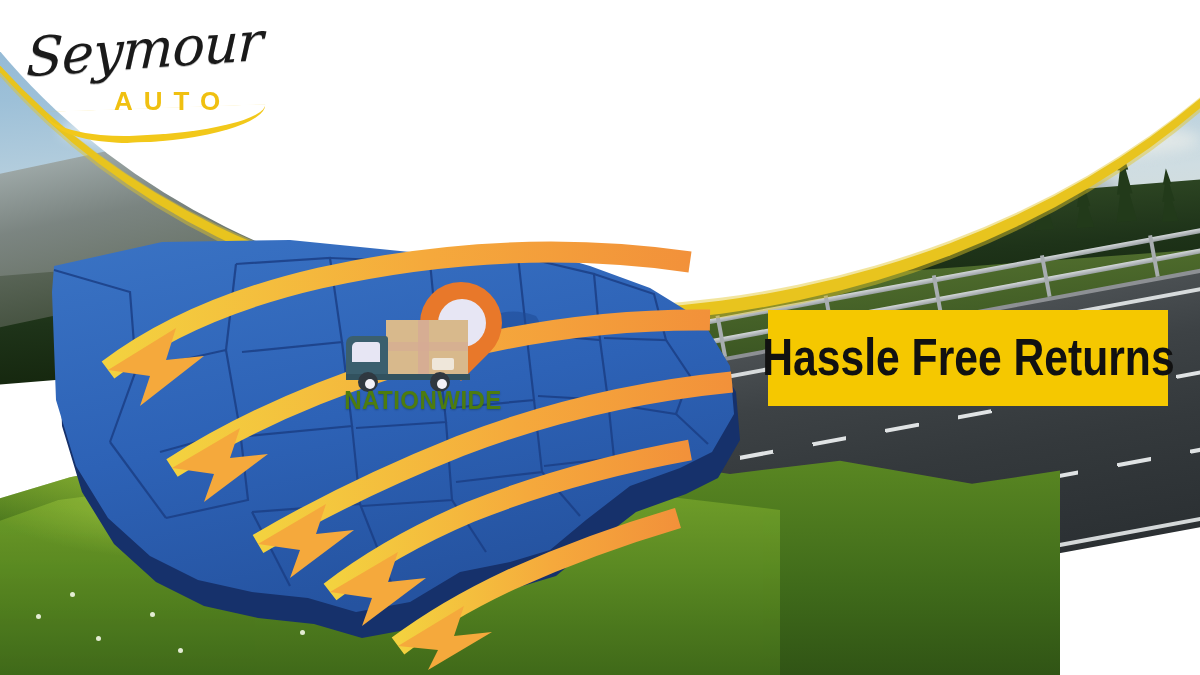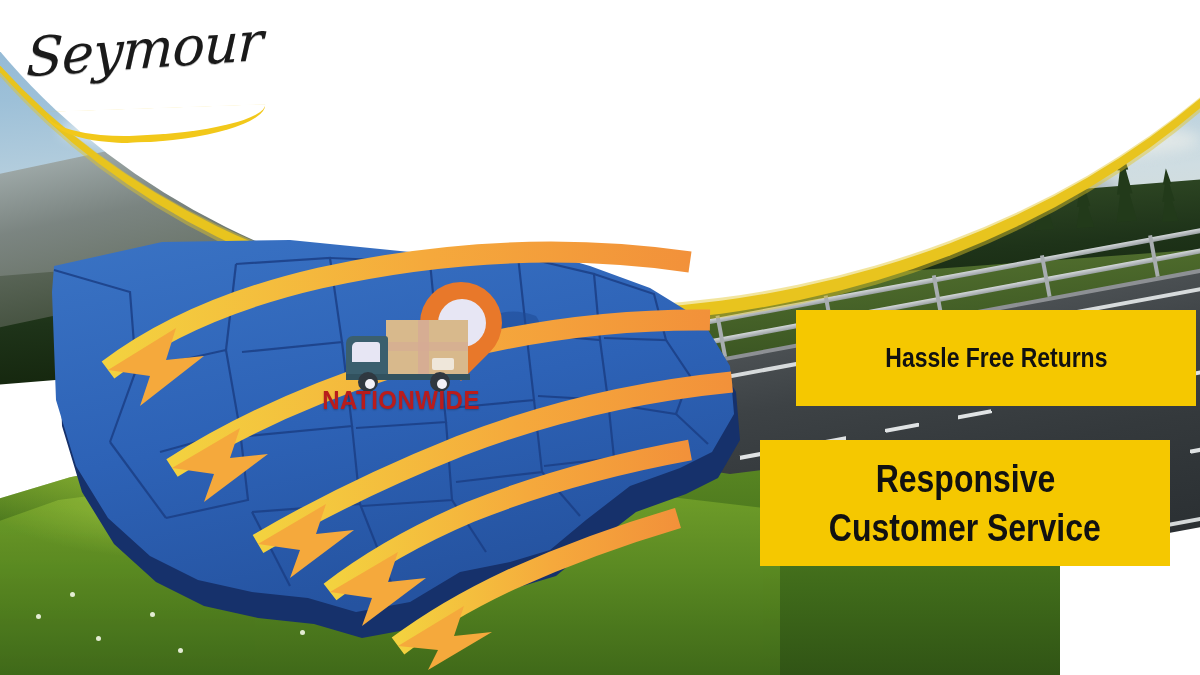--- a/index.html
+++ b/index.html
@@ -220,21 +220,22 @@
     position:absolute; top:56px; width:20px; height:20px;
     background:#2f3840; border-radius:50%;
     border:4px solid #2f3840;
   }
   .t-wheel i {
     position:absolute; left:3px; top:3px; width:10px; height:10px;
     background:#f2f1f8; border-radius:50%;
   }
   .delivery-text {
     position:absolute; left:0; top:110px; width:210px;
-    color:#b91c1c;
+    text-align:center;
+    color:#4d7c0f;
     font-family:"Liberation Sans", sans-serif;
     font-weight:bold;
     line-height:1.0;
     text-shadow:0 1px 2px rgba(0,0,0,.25);
   }
   .dt-1 { font-size:25px; letter-spacing:.5px; transform:scaleX(.96); }
   .dt-2 { font-size:31px; letter-spacing:.5px; margin-top:4px; }
 
   
   .callout {
@@ -243,21 +244,21 @@
     display:flex; flex-direction:column;
     align-items:center; justify-content:center;
     color:#111111;
     font-family:"Liberation Sans Narrow","Liberation Sans", sans-serif;
     font-weight:bold;
     line-height:1.06;
     text-align:center;
   }
   .callout .line { transform:scaleX(.82); white-space:nowrap; }
   #callout-1 { left:760px; top:150px; width:408px; height:122px; font-size:39px; }
-  #callout-2 { left:796px; top:310px; width:400px; height:96px;  font-size:28px; }
+  #callout-2 { left:768px; top:310px; width:400px; height:96px;  font-size:52px; }
   #callout-3 { left:760px; top:440px; width:410px; height:126px; font-size:39px; }
   #callout-1 .line + .line,
   #callout-3 .line + .line { margin-top:7px; }
 </style>
 </head>
 <body>
 
 <div class="banner">
 
   <div class="photo">
@@ -332,20 +333,21 @@
     <div class="flower" style="left:36px;  top:614px;"></div>
   </div>
 
   <div class="white-wedge"></div>
   <div class="swoosh-arc soft"></div>
   <div class="swoosh-arc"></div>
 
   <div class="logo">
     <div class="logo-swoosh"></div>
     <div class="logo-script">Seymour</div>
+    <div class="logo-auto">AUTO</div>
   </div>
 
   <div class="map-wrap">
     <svg class="map-svg" viewBox="0 0 820 470" xmlns="http://www.w3.org/2000/svg">
       <defs>
         <linearGradient id="arrowGrad" x1="0" y1="0" x2="1" y2="0">
           <stop offset="0%" stop-color="#f3d23f"></stop>
           <stop offset="55%" stop-color="#f5a93c"></stop>
           <stop offset="100%" stop-color="#f2913a"></stop>
         </linearGradient>
@@ -437,18 +439,14 @@
     <div class="delivery-text">
       <div class="dt-1">NATIONWIDE</div>
     </div>
   </div>
 
 
   <div class="callout" id="callout-2">
     <div class="line">Hassle Free Returns</div>
   </div>
 
-  <div class="callout" id="callout-3">
-    <div class="line">Responsive</div>
-    <div class="line">Customer Service</div>
-  </div>
 
 </div>
 
 </body></html>

